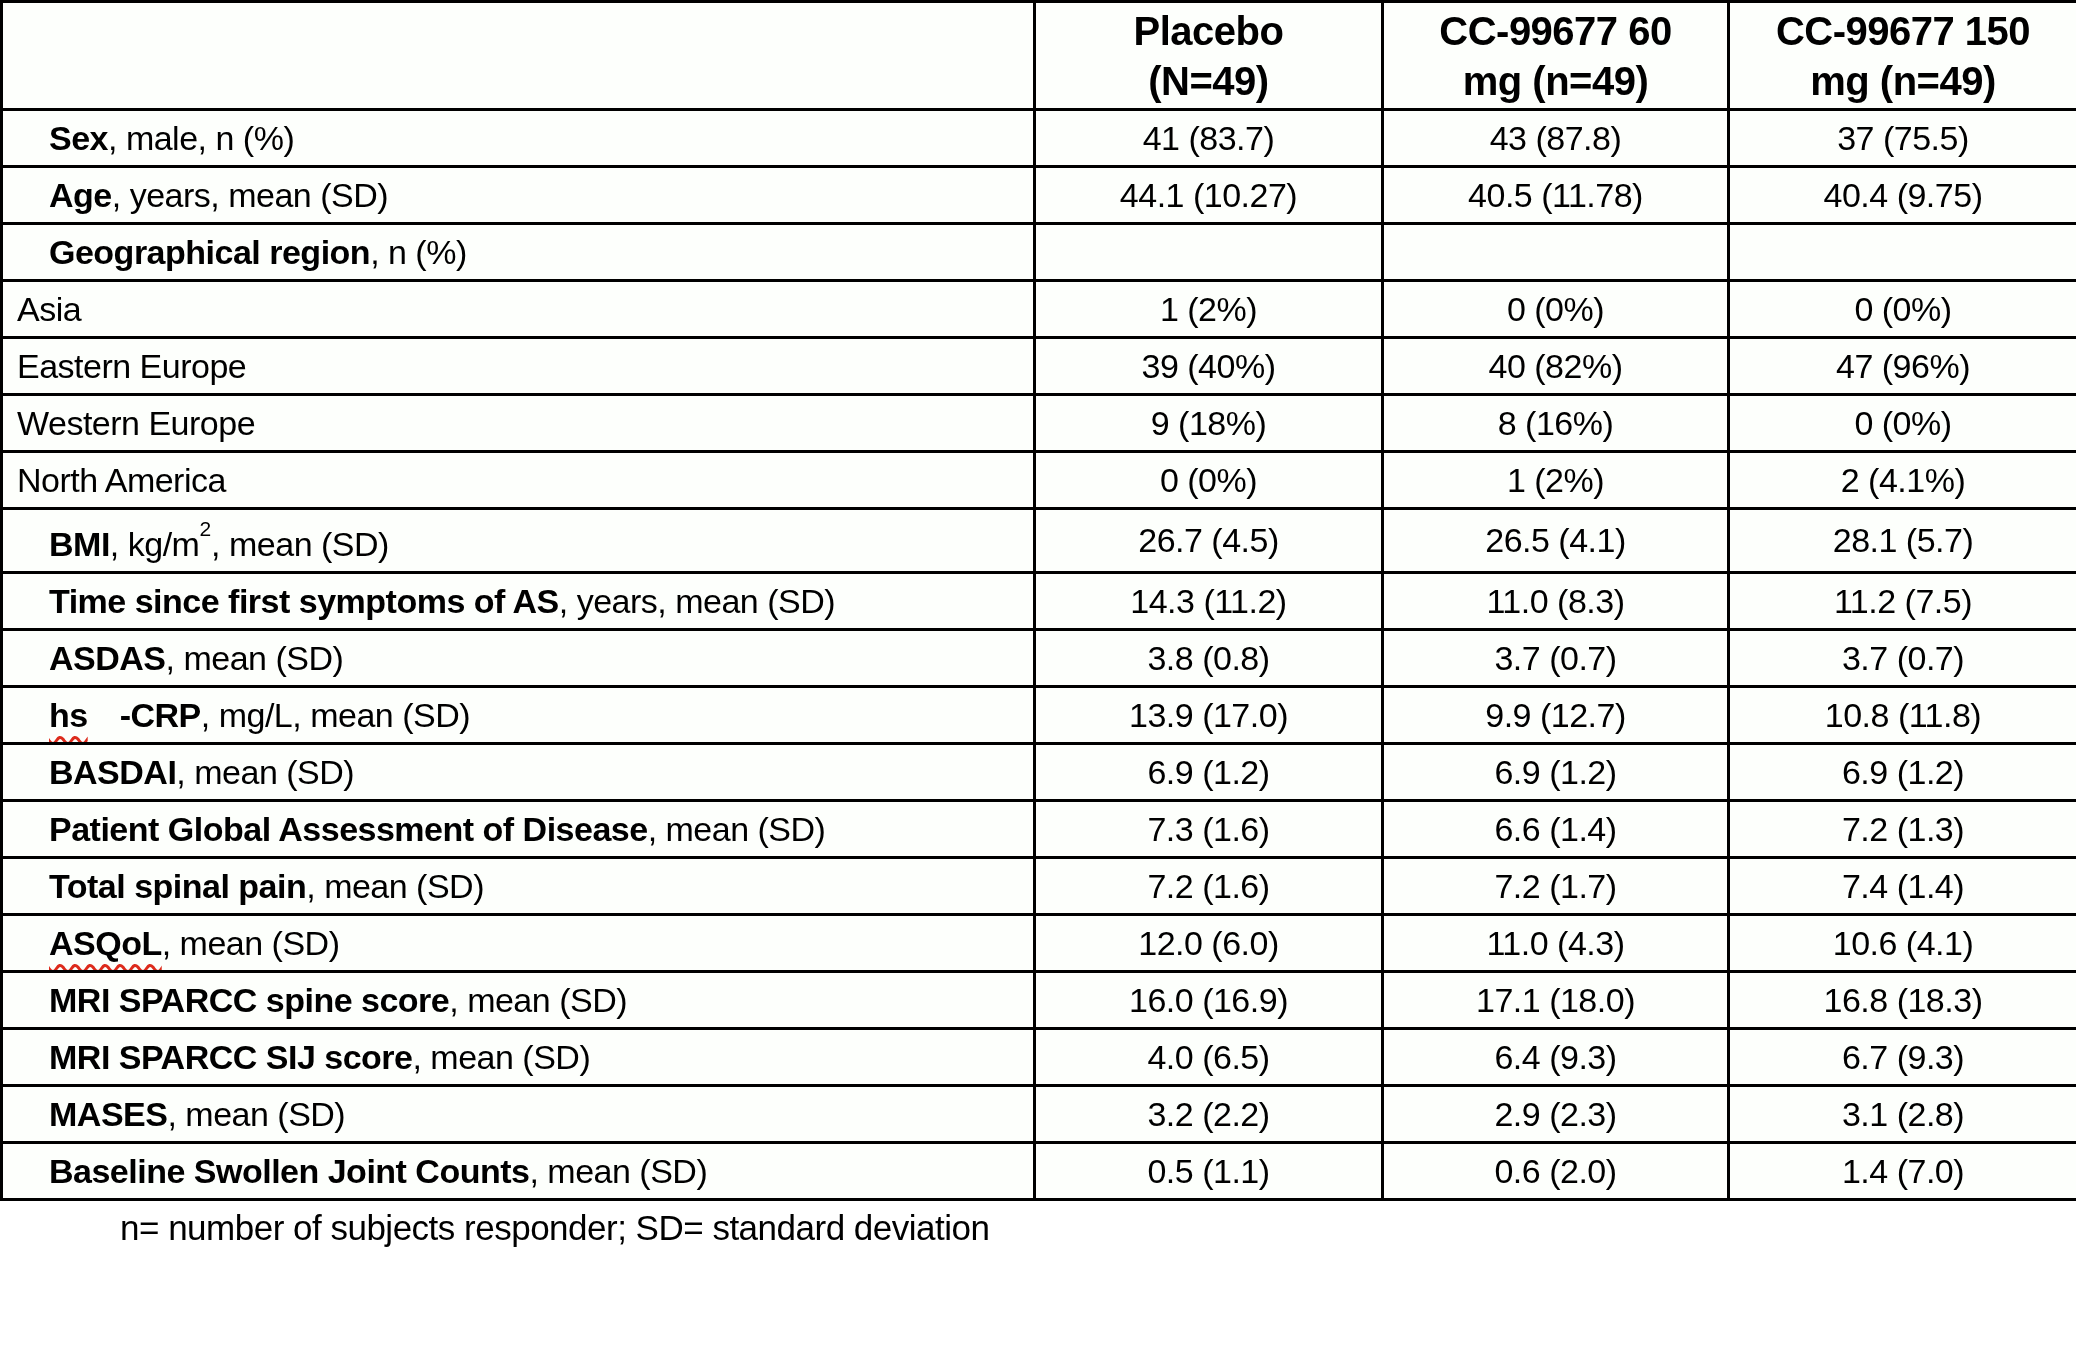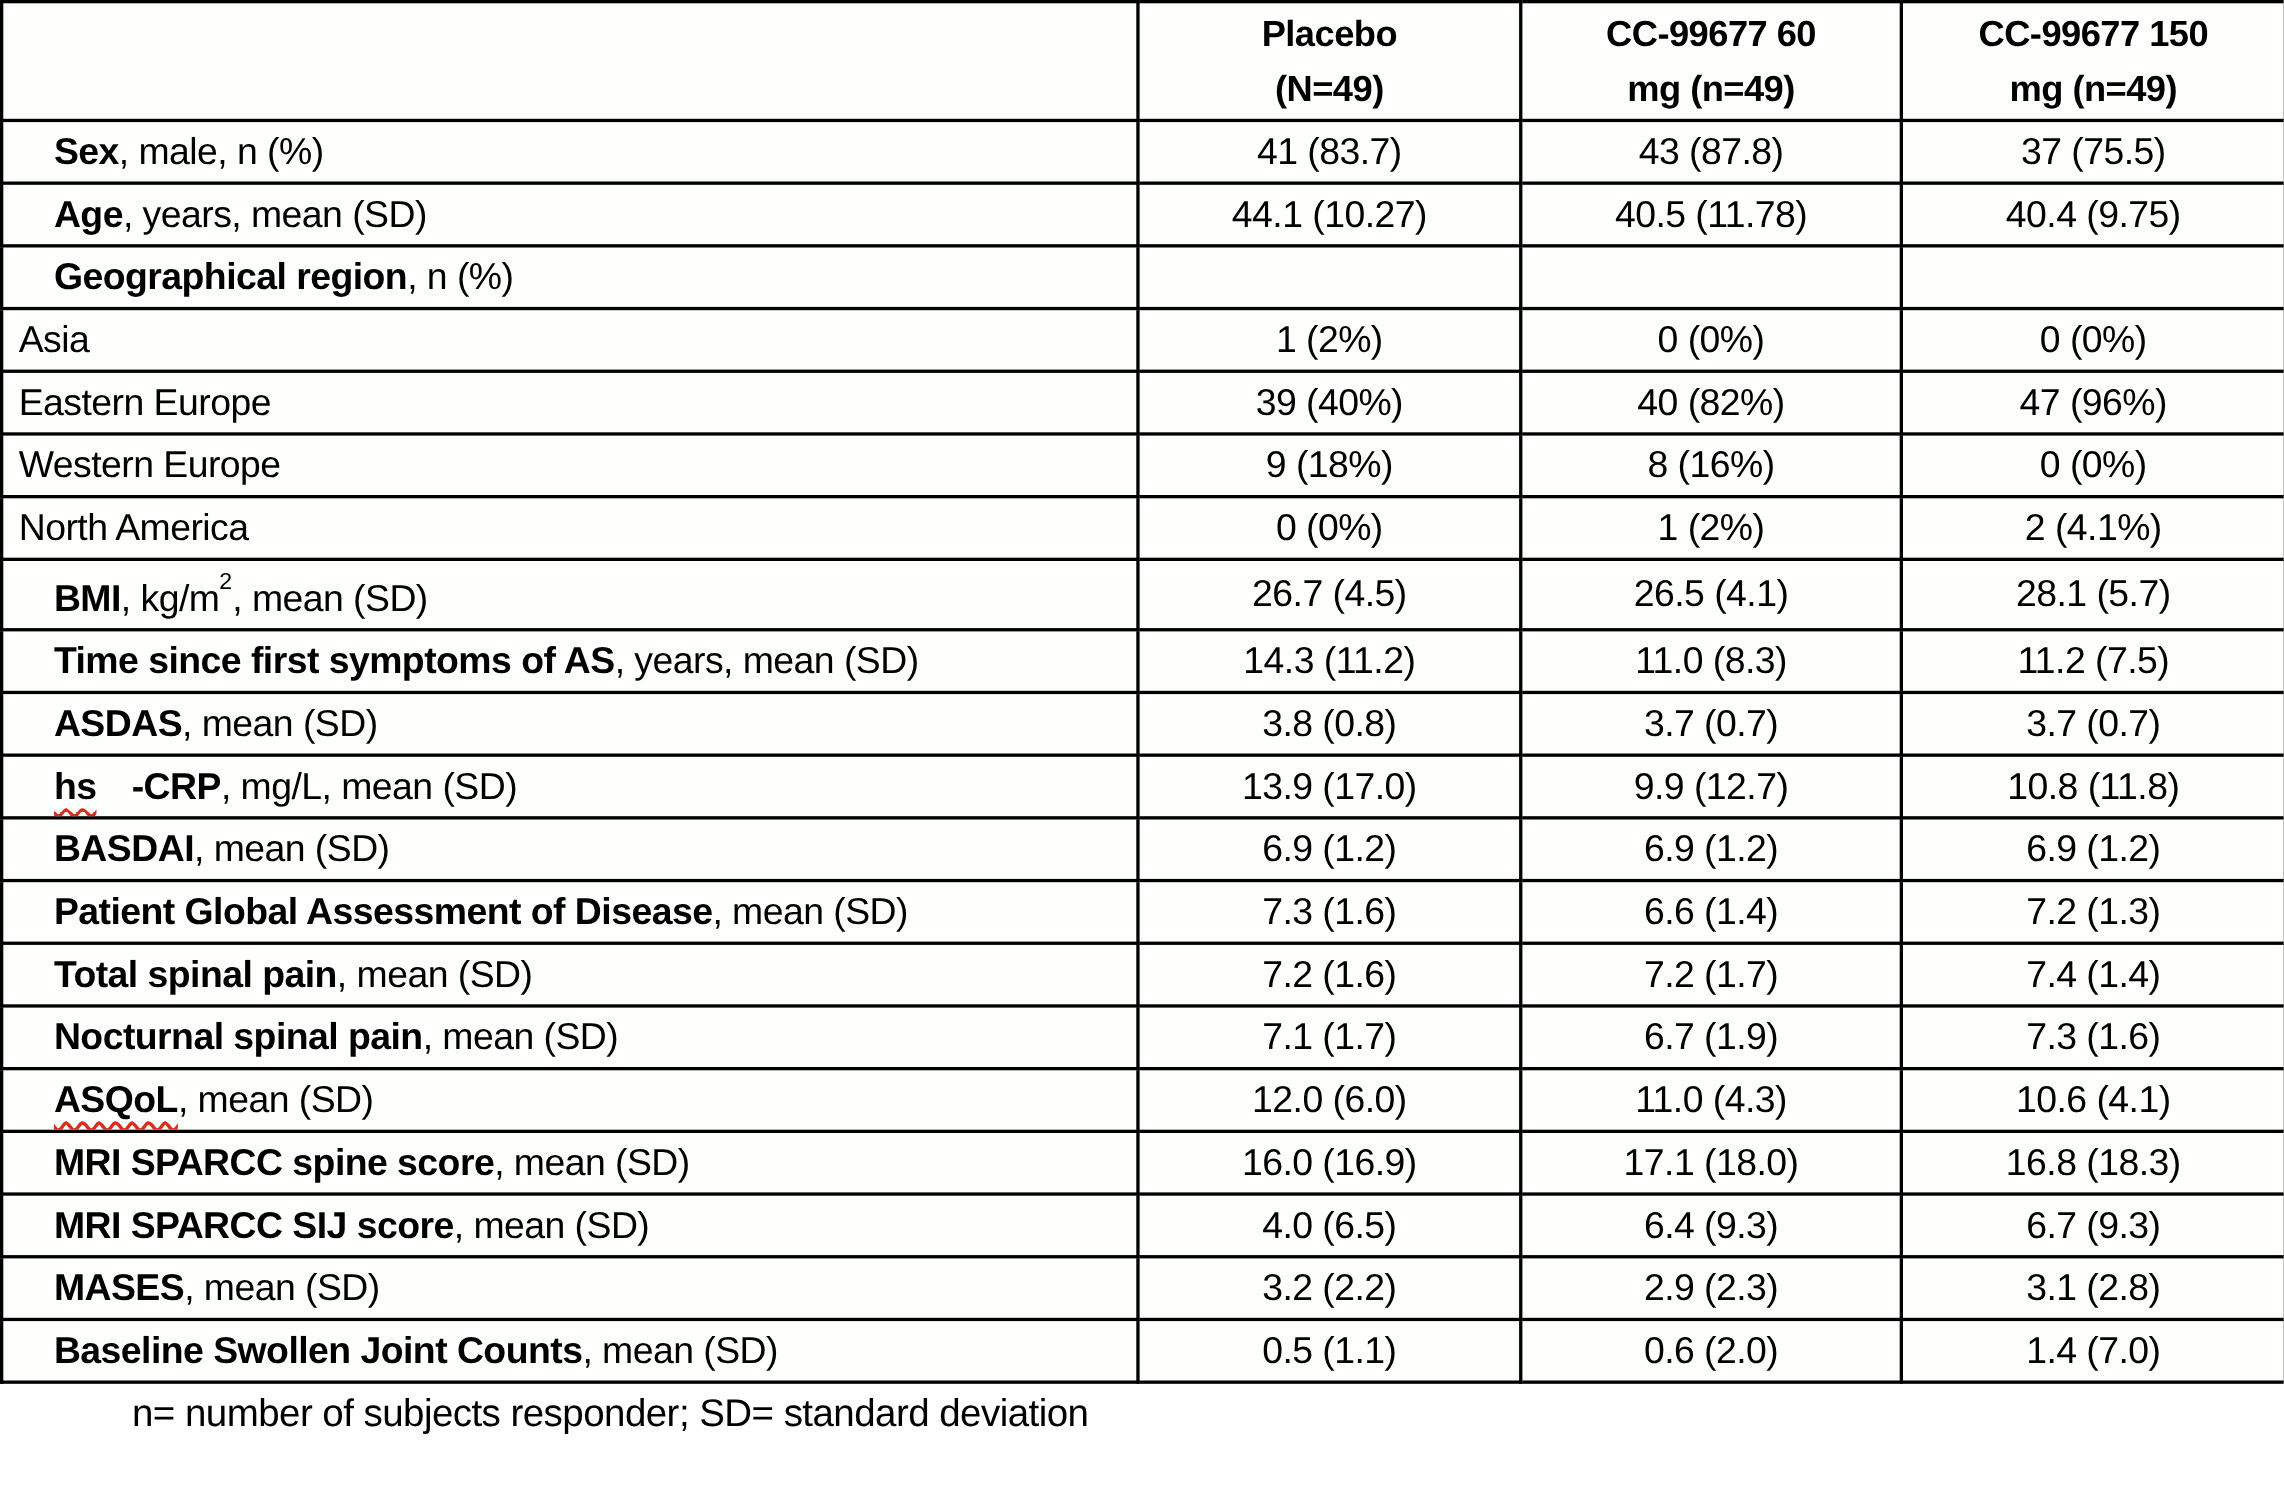--- a/index.html
+++ b/index.html
@@ -31,21 +31,21 @@
     white-space: nowrap;
   }
   thead tr { height: 108px; }
   tbody tr { height: 57px; }
   tbody tr.tall { height: 64px; }
   .corner-cell {
     background: #fdfffc;
   }
   .header-cell {
     font-weight: bold;
-    font-size: 33px;
+    font-size: 40px;
     text-align: center;
     vertical-align: middle;
     line-height: 50px;
     letter-spacing: -0.5px;
   }
   .label-cell {
     font-size: 34px;
     text-align: left;
     vertical-align: middle;
     padding-left: 14px;
@@ -176,26 +176,20 @@
           <td class="value-cell">6.6 (1.4)</td>
           <td class="value-cell">7.2 (1.3)</td>
         </tr>
         <tr>
           <td class="label-cell"><span class="b">Total spinal pain</span><span>, mean (SD)</span></td>
           <td class="value-cell">7.2 (1.6)</td>
           <td class="value-cell">7.2 (1.7)</td>
           <td class="value-cell">7.4 (1.4)</td>
         </tr>
         <tr>
-          <td class="label-cell"><span class="b">Nocturnal spinal pain</span><span>, mean (SD)</span></td>
-          <td class="value-cell">7.1 (1.7)</td>
-          <td class="value-cell">6.7 (1.9)</td>
-          <td class="value-cell">7.3 (1.6)</td>
-        </tr>
-        <tr>
           <td class="label-cell"><span class="b sq">ASQoL</span><span>, mean (SD)</span></td>
           <td class="value-cell">12.0 (6.0)</td>
           <td class="value-cell">11.0 (4.3)</td>
           <td class="value-cell">10.6 (4.1)</td>
         </tr>
         <tr>
           <td class="label-cell"><span class="b">MRI SPARCC spine score</span><span>, mean (SD)</span></td>
           <td class="value-cell">16.0 (16.9)</td>
           <td class="value-cell">17.1 (18.0)</td>
           <td class="value-cell">16.8 (18.3)</td>

